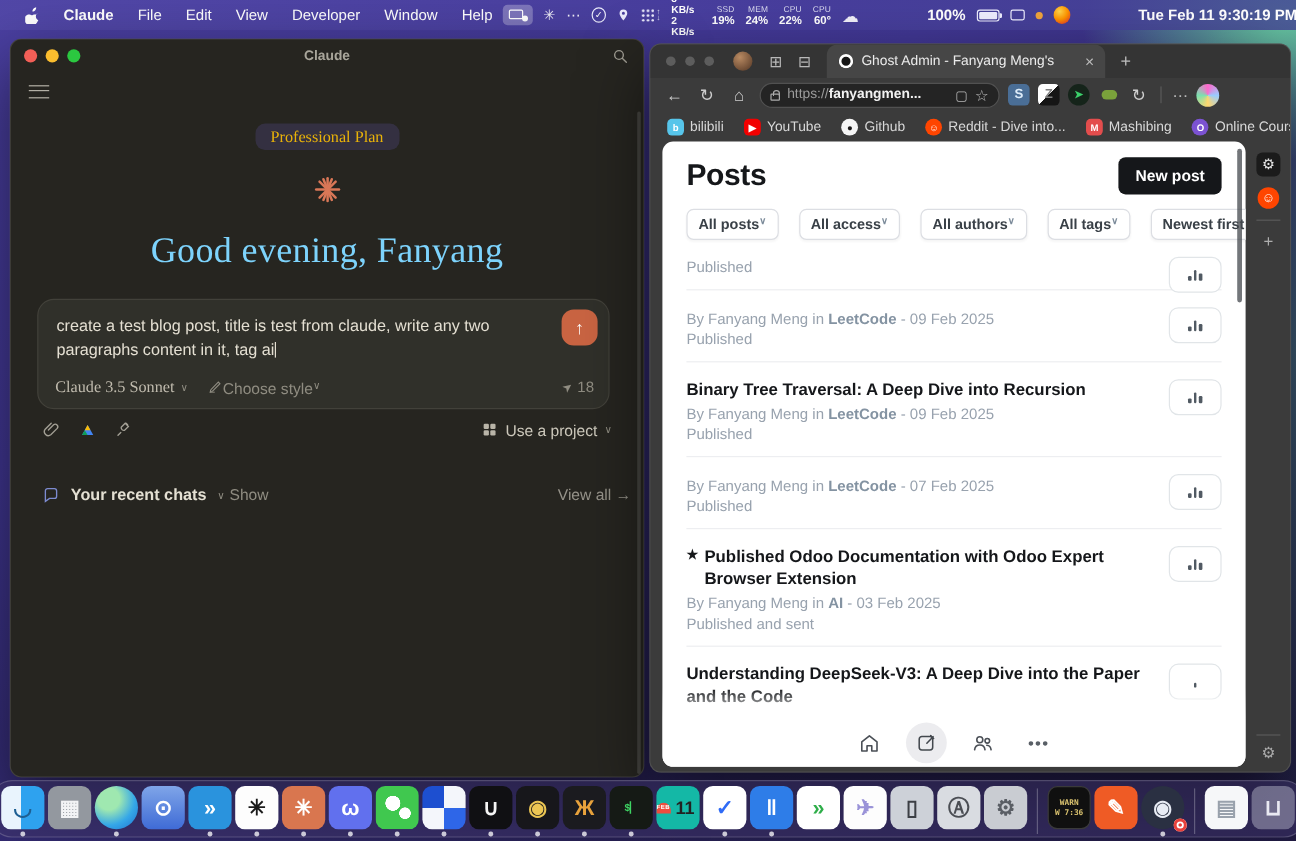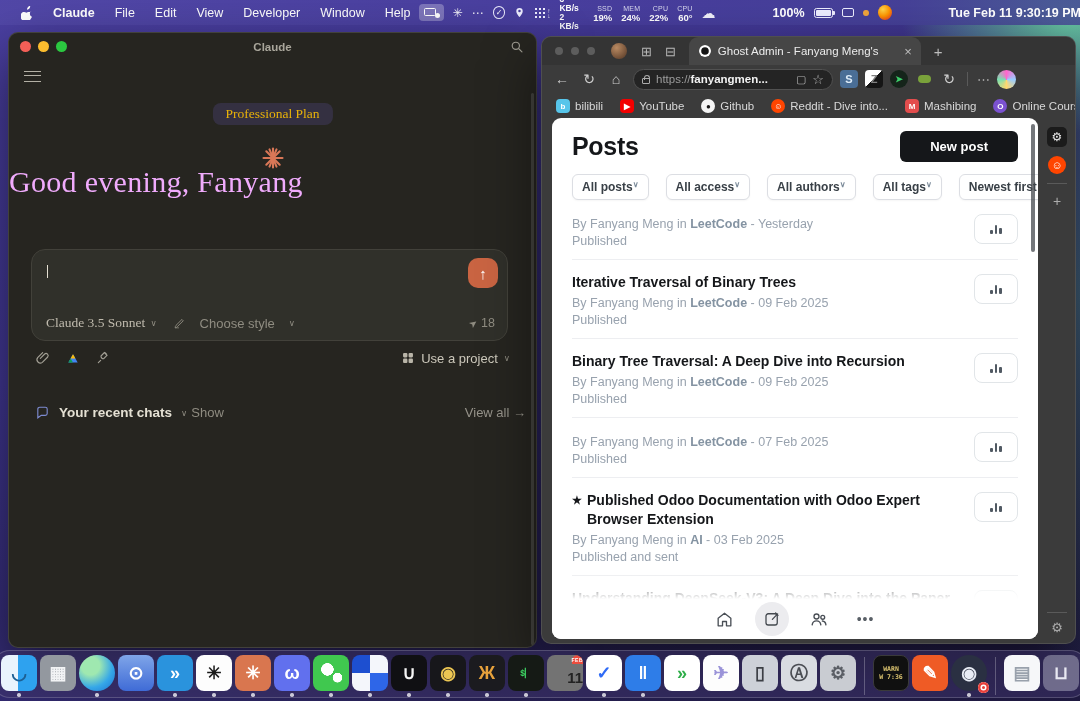--- a/index.html
+++ b/index.html
@@ -49,31 +49,31 @@
   .lt.r { background:#f35f57; } .lt.y { background:#fbbd2e; } .lt.g { background:#2bc840; }
   .lt.dim { background:#5d5d5d; }
   .c-title { position:absolute; left:0; right:0; text-align:center; font-size:11.5px; color:#a9a69b; font-weight:600; }
   .c-search { position:absolute; right:12px; top:7px; }
   .hamb { position:absolute; left:15px; top:38px; width:17px; height:11px; border-top:1.6px solid #b3b0a5; border-bottom:1.6px solid #b3b0a5; }
   .hamb::after { content:""; display:block; margin-top:3.2px; border-top:1.6px solid #b3b0a5; width:100%; }
   .c-scroll { position:absolute; right:2px; top:60px; width:3px; height:552px; background:rgba(255,255,255,.14); border-radius:2px; }
   .plan-pill { position:absolute; left:50%; transform:translateX(-50%); top:70px; font-family:"Liberation Serif", serif;
     font-size:13.5px; color:#eab308; background:rgba(105,90,180,.22); padding:3px 13px; border-radius:8px; white-space:nowrap; }
   .starburst { position:absolute; left:50%; transform:translateX(-50%); top:113px; }
-  .greeting { position:absolute; left:0; right:0; top:132px; font-family:"Liberation Serif", serif;
-    font-size:30px; color:#f0abfc; letter-spacing:.3px; }
+  .greeting { position:absolute; left:0; right:0; top:159px; text-align:center; font-family:"Liberation Serif", serif;
+    font-size:30px; color:#7dd3fc; letter-spacing:.3px; }
   .composer { position:absolute; left:22px; top:216px; width:477px; height:92px; background:#30302a; border:1px solid #42413a; border-radius:14px; }
   .composer .ctext { padding:12px 56px 0 15px; font-size:13.5px; line-height:1.45; color:#e4dfd2; }
   .caret-bar { display:inline-block; width:1px; height:13px; background:#e4dfd2; vertical-align:-2px; }
   .send-btn { position:absolute; right:9px; top:8px; width:30px; height:30px; border-radius:10px; background:#c96442; border:none;
     color:#fff; font-size:15px; font-weight:700; display:flex; align-items:center; justify-content:center; cursor:pointer; }
   .c-controls { position:absolute; left:14px; right:12px; bottom:9px; display:flex; align-items:center; gap:16px; font-size:13px; color:#8f8c81; }
   .model-sel { font-family:"Liberation Serif", serif; font-size:13.5px; color:#c0bbae; display:flex; align-items:center; gap:5px; }
   .chev { font-size:8.5px; color:#8f8c81; }
-  .style-sel { display:flex; align-items:center; gap:14px; }
+  .style-sel { display:flex; align-items:flex-start; gap:0; }
   .quota { margin-left:auto; display:flex; align-items:center; gap:4px; font-size:12.5px; }
   .plane { display:inline-block; transform:rotate(-38deg); font-size:10px; }
   .attach-row { position:absolute; left:26px; right:26px; top:317px; display:flex; align-items:center; gap:14px; color:#a3a095; }
   .proj { margin-left:auto; display:flex; align-items:center; gap:6px; color:#ccc8bb; font-size:13px; }
   .recent-row { position:absolute; left:26px; right:10px; top:372px; display:flex; align-items:center; gap:9px; }
   .recent-title { font-size:13.5px; font-weight:700; color:#e4e0d3; }
   .showg { display:flex; align-items:center; gap:4px; color:#8f8c81; font-size:13px; }
   .viewall { margin-left:auto; color:#96938a; font-size:13px; }
 
   
@@ -109,21 +109,21 @@
   .sb-div { width:20px; height:1px; background:#5a5a5a; }
   .sb-plus { color:#adadad; font-size:14px; }
   .sb-gear { position:absolute; bottom:8px; color:#aaa; font-size:13px; }
   .sb-gear-div { position:absolute; bottom:30px; width:20px; height:1px; background:#5a5a5a; }
 
   
   .card { position:absolute; left:10px; top:81px; width:486px; height:521px; background:#fff; border-radius:9px; overflow:hidden; }
   .card-in { padding:0 20px; position:relative; height:100%; }
   .g-head { display:flex; align-items:center; justify-content:space-between; padding-top:13px; }
   .g-title { font-size:25px; font-weight:800; color:#15171a; letter-spacing:-.3px; }
-  .newpost { background:#15171a; color:#fff; border:none; border-radius:6px; font-size:13px; font-weight:600; padding:8px 30px; cursor:pointer; }
+  .newpost { background:#15171a; color:#fff; border:none; border-radius:6px; font-size:13px; font-weight:600; padding:8px 14px; cursor:pointer; }
   .filters { display:flex; gap:17px; margin-top:12px; }
   .fpill { background:#fff; border:1px solid #dcdee3; border-radius:6px; padding:5px 9px; font-size:12px; font-weight:600; color:#394047;
     display:flex; align-items:flex-start; gap:0; box-shadow:0 1px 2px rgba(0,0,0,.04); white-space:nowrap; }
   .fpill .chev { color:#7c8b9a; font-size:8px; }
   .post-row { position:relative; padding:13px 0 11px; border-bottom:1px solid #edeef1; }
   .p-title { font-size:14px; font-weight:700; color:#15171a; line-height:1.35; max-width:392px; }
   .p-title.starred { padding-left:15px; position:relative; }
   .p-star { position:absolute; left:0; top:2px; font-size:11px; color:#15171a; }
   .p-meta { margin-top:4px; font-size:12.5px; color:#98a2ae; max-width:392px; }
   .p-meta .tg { font-weight:600; color:#8493a2; }
@@ -145,21 +145,21 @@
     display:flex; align-items:flex-start; gap:1px; padding:4px 7px 0; }
   .ditem { width:38px; display:flex; flex-direction:column; align-items:center; position:relative; }
   .dicon { width:36px; height:36px; border-radius:8px; display:flex; align-items:center; justify-content:center;
     font-size:18px; font-weight:700; position:relative; }
   .dicon.round { border-radius:50%; }
   .dicon.multi { font-size:8.5px; letter-spacing:0; }
   .ddot { width:3.5px; height:3.5px; border-radius:50%; background:rgba(255,255,255,.75); margin-top:2px; }
   .ddiv { width:1px; height:38px; background:rgba(255,255,255,.25); margin:0 6px; align-self:flex-start; margin-top:2px; }
   .cal-top { height:9px; background:#ec4d3e; color:#fff; font-size:5px; font-weight:700; display:flex; align-items:center; justify-content:center; border-radius:8px 8px 0 0; letter-spacing:.5px;}
   .cal-day { flex:1; display:flex; align-items:center; justify-content:center; font-size:15px; font-weight:600; color:#222; }
-  .cal { flex-direction:column; align-items:flex-end; background:#737373; overflow:hidden; }
+  .cal { flex-direction:row; align-items:center; background:#14b8a6; overflow:hidden; }
   .wclock { flex-direction:column; background:#101010; color:#dcc470; font-family:"DejaVu Sans Mono", monospace; font-size:6.5px; line-height:8px; font-weight:700; border:1px solid #3a3a3a; }
   .badge-rec { position:absolute; right:-2px; bottom:-2px; width:11px; height:11px; border-radius:50%; background:#e8413c; box-shadow:inset 0 0 0 2.5px #e8413c, inset 0 0 0 4px #fff; }
 
   svg { display:block; }
 </style>
 </head>
 <body>
 
 <div class="menubar">
   <div class="mleft">
@@ -254,21 +254,21 @@
         <line x1="2.5" y1="12" x2="21.5" y2="12"></line>
       <line x1="5.3" y1="5.3" x2="18.7" y2="18.7"></line>
         <line x1="18.7" y1="5.3" x2="5.3" y2="18.7"></line>
       <line x1="8.5" y1="3.4" x2="15.5" y2="20.6"></line>
         <line x1="15.5" y1="3.4" x2="8.5" y2="20.6"></line>
     </svg>
   </div>
   <div class="greeting">Good evening, Fanyang</div>
 
   <div class="composer">
-    <div class="ctext"><span class="caret-bar"></span></div>
+    <div class="ctext"><span>create a test blog post, title is test from claude, write any two paragraphs content in it, tag ai</span><span class="caret-bar"></span></div>
     <button class="send-btn">↑</button>
     <div class="c-controls">
       <span class="model-sel">
           <span>Claude 3.5 Sonnet</span>
           <span class="chev">∨</span>
         </span>
       <span class="style-sel">
         <svg width="13" height="13" viewBox="0 0 24 24">
             <path d="M4 20c2-.5 3-1 4-2L19 7l-2.5-2.5L5.5 15.5c-1 1-1.3 2.5-1.5 4.5z" fill="none" stroke="#8f8c81" stroke-width="1.7"></path>
             <path d="M4 20h7" stroke="#8f8c81" stroke-width="1.4"></path>
@@ -428,30 +428,28 @@
             <span>All tags</span>
             <span class="chev">∨</span>
           </span>
         <span class="fpill">
             <span>Newest first</span>
           </span>
       </div>
 
       <div class="post-list">
         <div class="post-row">
-          <div class="p-meta"><span>By Fanyang Meng in </span><span class="tg">LeetCode</span><span> - Yesterday</span></div>
           <div class="p-status">Published</div>
           <button class="an-btn">
               <i></i>
               <i></i>
               <i></i>
             </button>
         </div>
         <div class="post-row">
-          <div class="p-title">Iterative Traversal of Binary Trees</div>
           <div class="p-meta"><span>By Fanyang Meng in </span><span class="tg">LeetCode</span><span> - 09 Feb 2025</span></div>
           <div class="p-status">Published</div>
           <button class="an-btn">
               <i></i>
               <i></i>
               <i></i>
             </button>
         </div>
         <div class="post-row">
           <div class="p-title">Binary Tree Traversal: A Deep Dive into Recursion</div>

